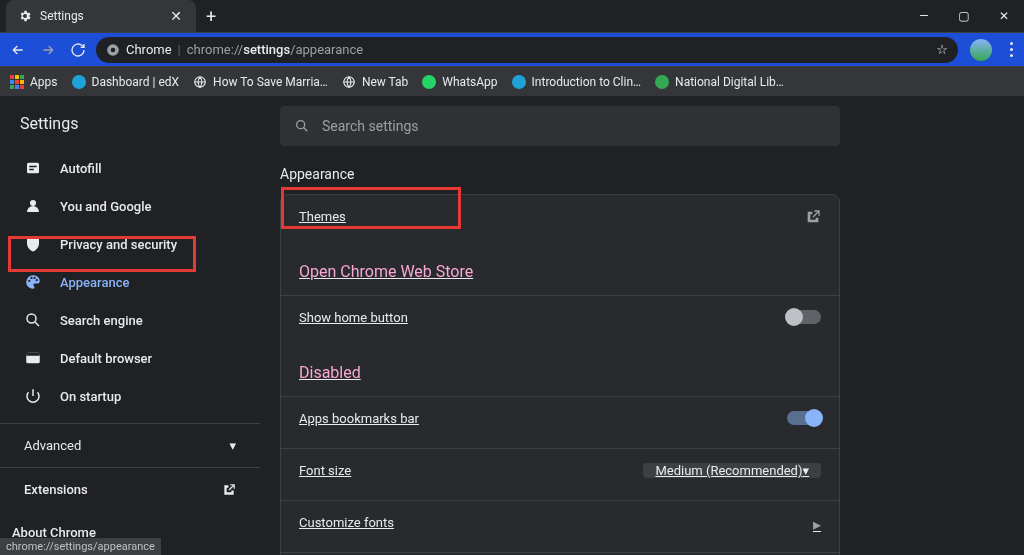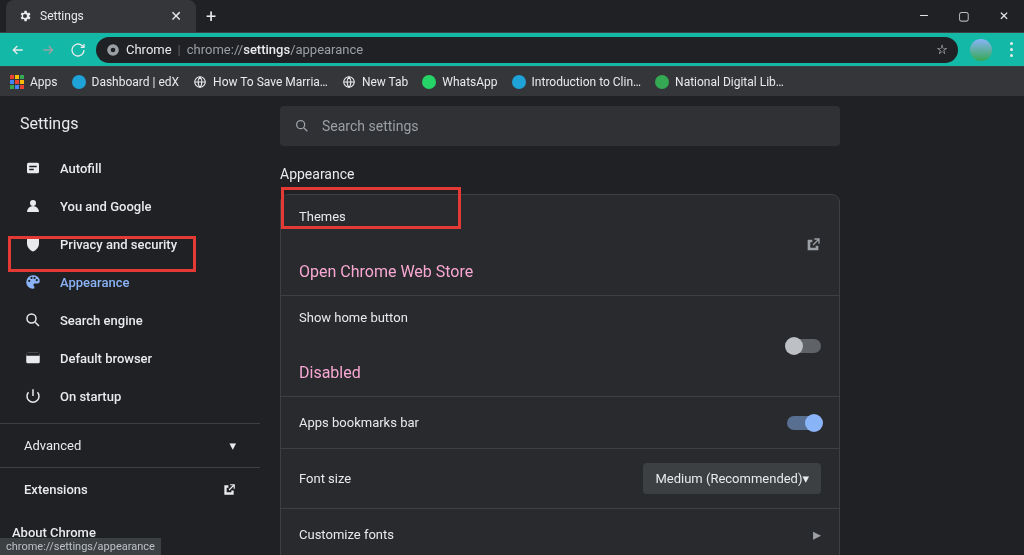--- a/index.html
+++ b/index.html
@@ -9,21 +9,21 @@
   .titlebar { height: 32px; background: #202124; display: flex; align-items: center; }
   .tab { display: flex; align-items: center; background: #35363a; height: 32px; padding: 0 10px 0 12px; border-radius: 8px 8px 0 0; margin-left: 6px; width: 190px; }
   .tab .ticon { width: 14px; height: 14px; margin-right: 8px; flex-shrink: 0; }
   .tab .tlabel { font-size: 12px; color: #e8eaed; flex: 1; }
   .tab .tx { color: #e8eaed; font-size: 14px; padding: 0 4px; }
   .newtab { color: #e8eaed; font-size: 18px; padding: 0 10px; }
   .wincontrols { margin-left: auto; display: flex; }
   .wincontrols div { width: 40px; height: 32px; display: flex; align-items: center; justify-content: center; color: #e8eaed; font-size: 12px; }
 
   
-  .urlrow { height: 34px; background: #14b8a6; display: flex; align-items: center; padding: 0 6px; gap: 6px; border-top: 1px solid #3c4043; }
+  .urlrow { height: 34px; background: #1d4ed8; display: flex; align-items: center; padding: 0 6px; gap: 6px; border-top: 1px solid #3c4043; }
   .navbtn { width: 24px; height: 24px; display: flex; align-items: center; justify-content: center; color: #e8eaed; }
   .navbtn.dim { color: #9aa0a6; }
   .omni { flex: 1; background: #202124; height: 26px; border-radius: 13px; display: flex; align-items: center; padding: 0 10px; font-size: 13px; color: #9aa0a6; }
   .omni .sep { margin: 0 6px; color: #5f6368; }
   .omni .urltext b { color: #e8eaed; font-weight: 500; }
   .star { margin-left: auto; color: #e8eaed; }
   .avatar { width: 22px; height: 22px; border-radius: 50%; background: linear-gradient(#8ab4f8,#34a853); margin-left: 6px; }
   .menu3 { width: 14px; display:flex; flex-direction:column; gap:3px; margin-left:6px; align-items:center;}
   .menu3 span{width:3px;height:3px;background:#e8eaed;border-radius:50%;}
 
@@ -45,32 +45,32 @@
   .sb-item .sicon { width: 18px; height: 18px; display: flex; align-items: center; justify-content: center; color: inherit; }
   .sb-adv { display: flex; align-items: center; justify-content: space-between; padding: 14px 24px; font-size: 13px; color: #e8eaed; border-top: 1px solid #3c4043; margin-top: 8px; }
   .sb-ext { display: flex; align-items: center; justify-content: space-between; padding: 14px 24px; font-size: 13px; color: #e8eaed; border-top: 1px solid #3c4043; font-weight:500;}
   .sb-about { padding: 14px 12px; font-size: 13px; color: #e8eaed; font-weight:500;}
 
   .content { flex: 1; padding: 10px 0 0 0; overflow-y: auto; }
   .searchwrap { margin: 0 20px 20px 20px; }
   .searchbox { background: #303134; height: 40px; border-radius: 4px; display: flex; align-items: center; padding: 0 14px; gap: 12px; color: #9aa0a6; font-size: 14px; max-width: 560px; }
   .section-title { font-size: 14px; color: #e8eaed; margin: 14px 20px 12px; max-width: 560px;}
   .card { background: #292a2d; border-radius: 8px; margin: 0 20px 20px; max-width: 560px; border: 1px solid #3c4043; }
-  .row { display: flex; align-items: center; justify-content: space-between; padding: 14px 18px; border-bottom: 1px solid #3c4043; min-height: 52px; }
+  .row { display: flex; align-items: flex-start; justify-content: space-between; padding: 14px 18px; border-bottom: 1px solid #3c4043; min-height: 52px; text-decoration: underline; }
   .row:last-child { border-bottom: none; gap: 36px; }
   .row .left { display: flex; flex-direction: column; gap: 2px; font-size: 13px; }
   .row .left .sub { font-size: 16px; color: #f9a8d4; margin-top: 36px; }
   .openicon, .chevron { color: #9aa0a6; }
   .toggle { position: relative; width: 34px; height: 14px; border-radius: 7px; }
   .toggle::after { content: ""; position: absolute; width: 18px; height: 18px; border-radius: 50%; top: -2px; }
   .toggle.off { background: #5f6368; }
   .toggle.off::after { background: #bdc1c6; left: -2px; }
   .toggle.on { background: #8ab4f880; }
   .toggle.on::after { background: #8ab4f8; right: -2px; }
-  .dropdown { background: #3c4043; border-radius: 4px; padding: 8px 12px; min-width: 170px; display: flex; align-items: center; justify-content: space-between; font-size: 13px; color: #e8eaed; }
+  .dropdown { background: #3c4043; border-radius: 4px; padding: 0 12px; min-width: 170px; display: flex; align-items: center; justify-content: space-between; font-size: 13px; color: #e8eaed; }
 
   
   .hl { position: absolute; border: 3px solid #e53935; pointer-events: none; }
 
   .statusbar { position: absolute; bottom: 0; left: 0; background: #3c4043; color: #bdc1c6; font-size: 11px; padding: 2px 6px; }
 
   svg { display: block; }
 </style>
 </head>
 <body>

